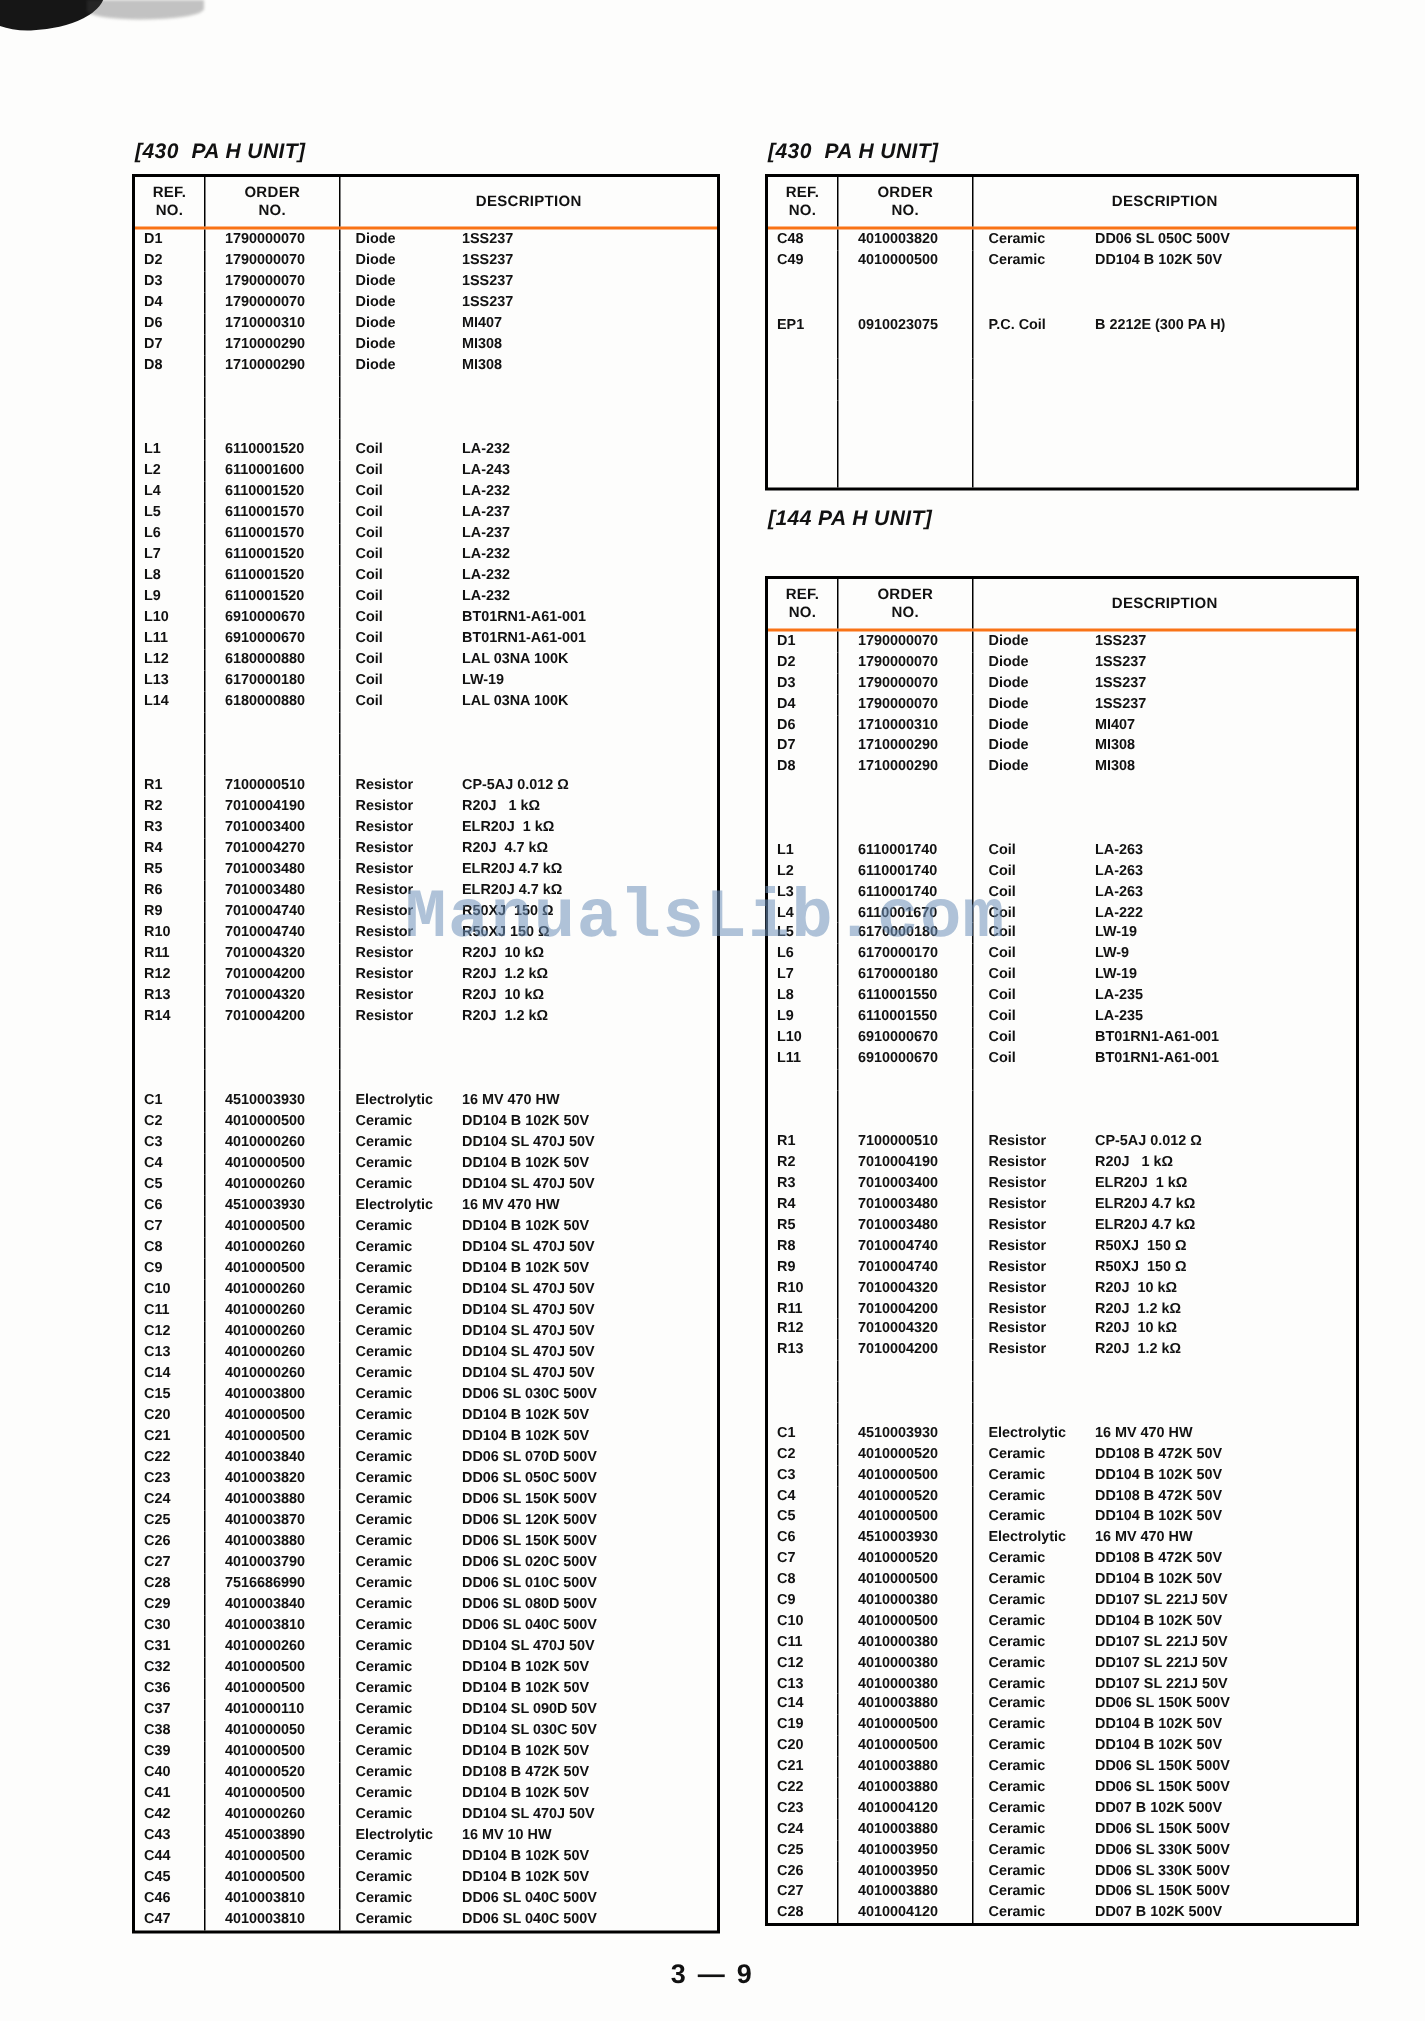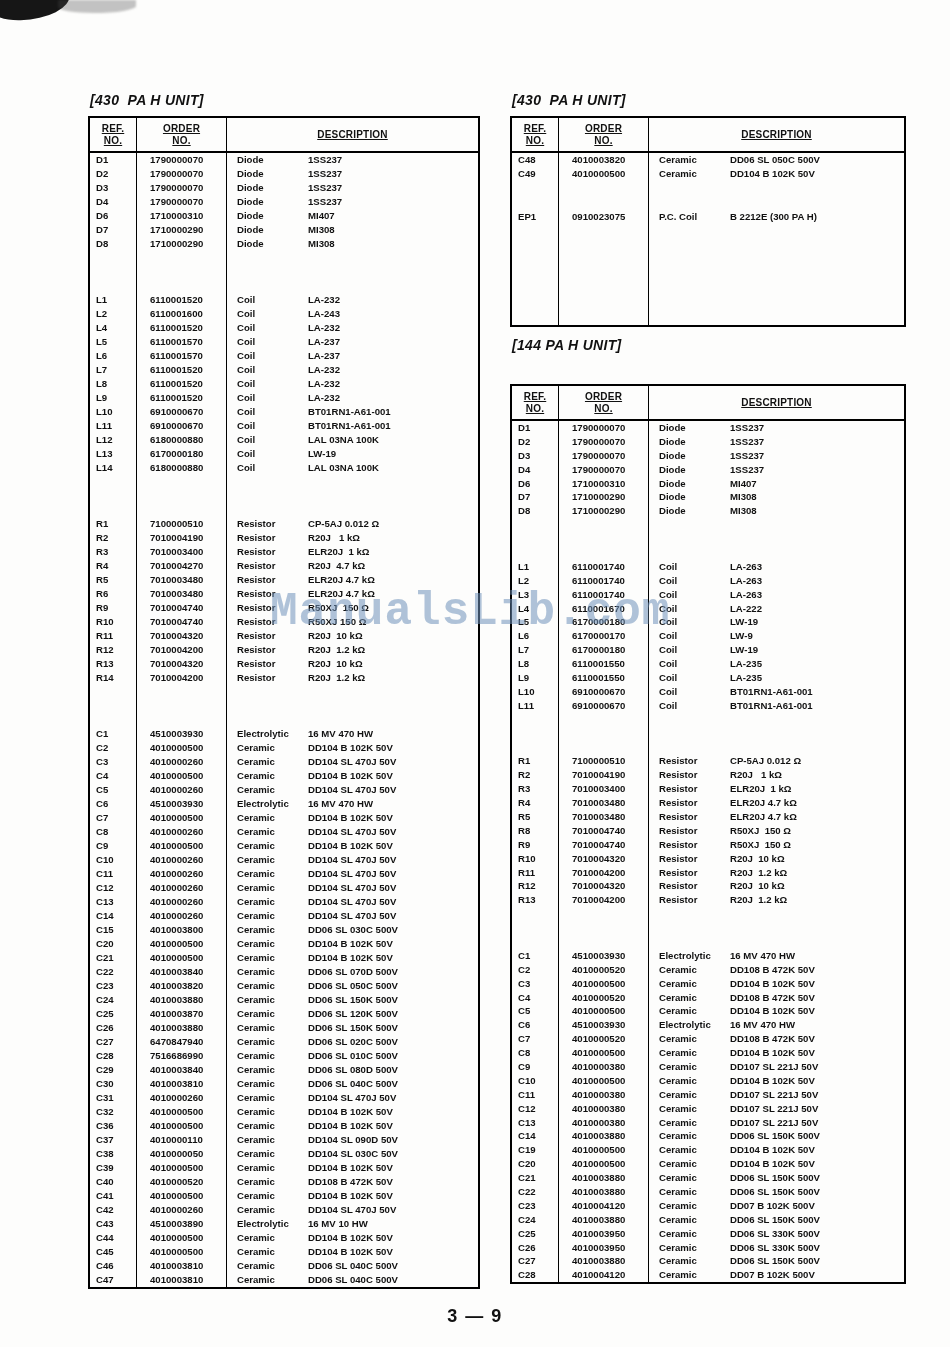--- a/index.html
+++ b/index.html
@@ -29,24 +29,23 @@
     white-space:pre;
     font-style:italic;
   }
   .ptable {
     position:absolute;
     border:2px solid #000;
     background:transparent;
   }
   .thead {
     display:flex;
-    border-bottom:2px solid #000000;
+    border-bottom:2px solid #f97316;
     height:35px;
     font-weight:700;
-    text-decoration:underline;
   }
   .hcell {
     display:flex; flex-direction:column;
     align-items:center; justify-content:center;
     font-size:10px; line-height:11.5px;
     letter-spacing:.2px;
   }
   .h-ref   { width:47px; border-right:1px solid #000; }
   .h-order { width:90px; border-right:1px solid #000;text-align:center; }
   .h-desc  { flex:1; }
@@ -475,21 +474,21 @@
         <div class="tcell c-val">DD06 SL 120K 500V</div>
       </div>
       <div class="trow">
         <div class="tcell c-ref">C26</div>
         <div class="tcell c-order">4010003880</div>
         <div class="tcell c-type">Ceramic</div>
         <div class="tcell c-val">DD06 SL 150K 500V</div>
       </div>
       <div class="trow">
         <div class="tcell c-ref">C27</div>
-        <div class="tcell c-order">6470847940</div>
+        <div class="tcell c-order">4010003790</div>
         <div class="tcell c-type">Ceramic</div>
         <div class="tcell c-val">DD06 SL 020C 500V</div>
       </div>
       <div class="trow">
         <div class="tcell c-ref">C28</div>
         <div class="tcell c-order">7516686990</div>
         <div class="tcell c-type">Ceramic</div>
         <div class="tcell c-val">DD06 SL 010C 500V</div>
       </div>
       <div class="trow">

